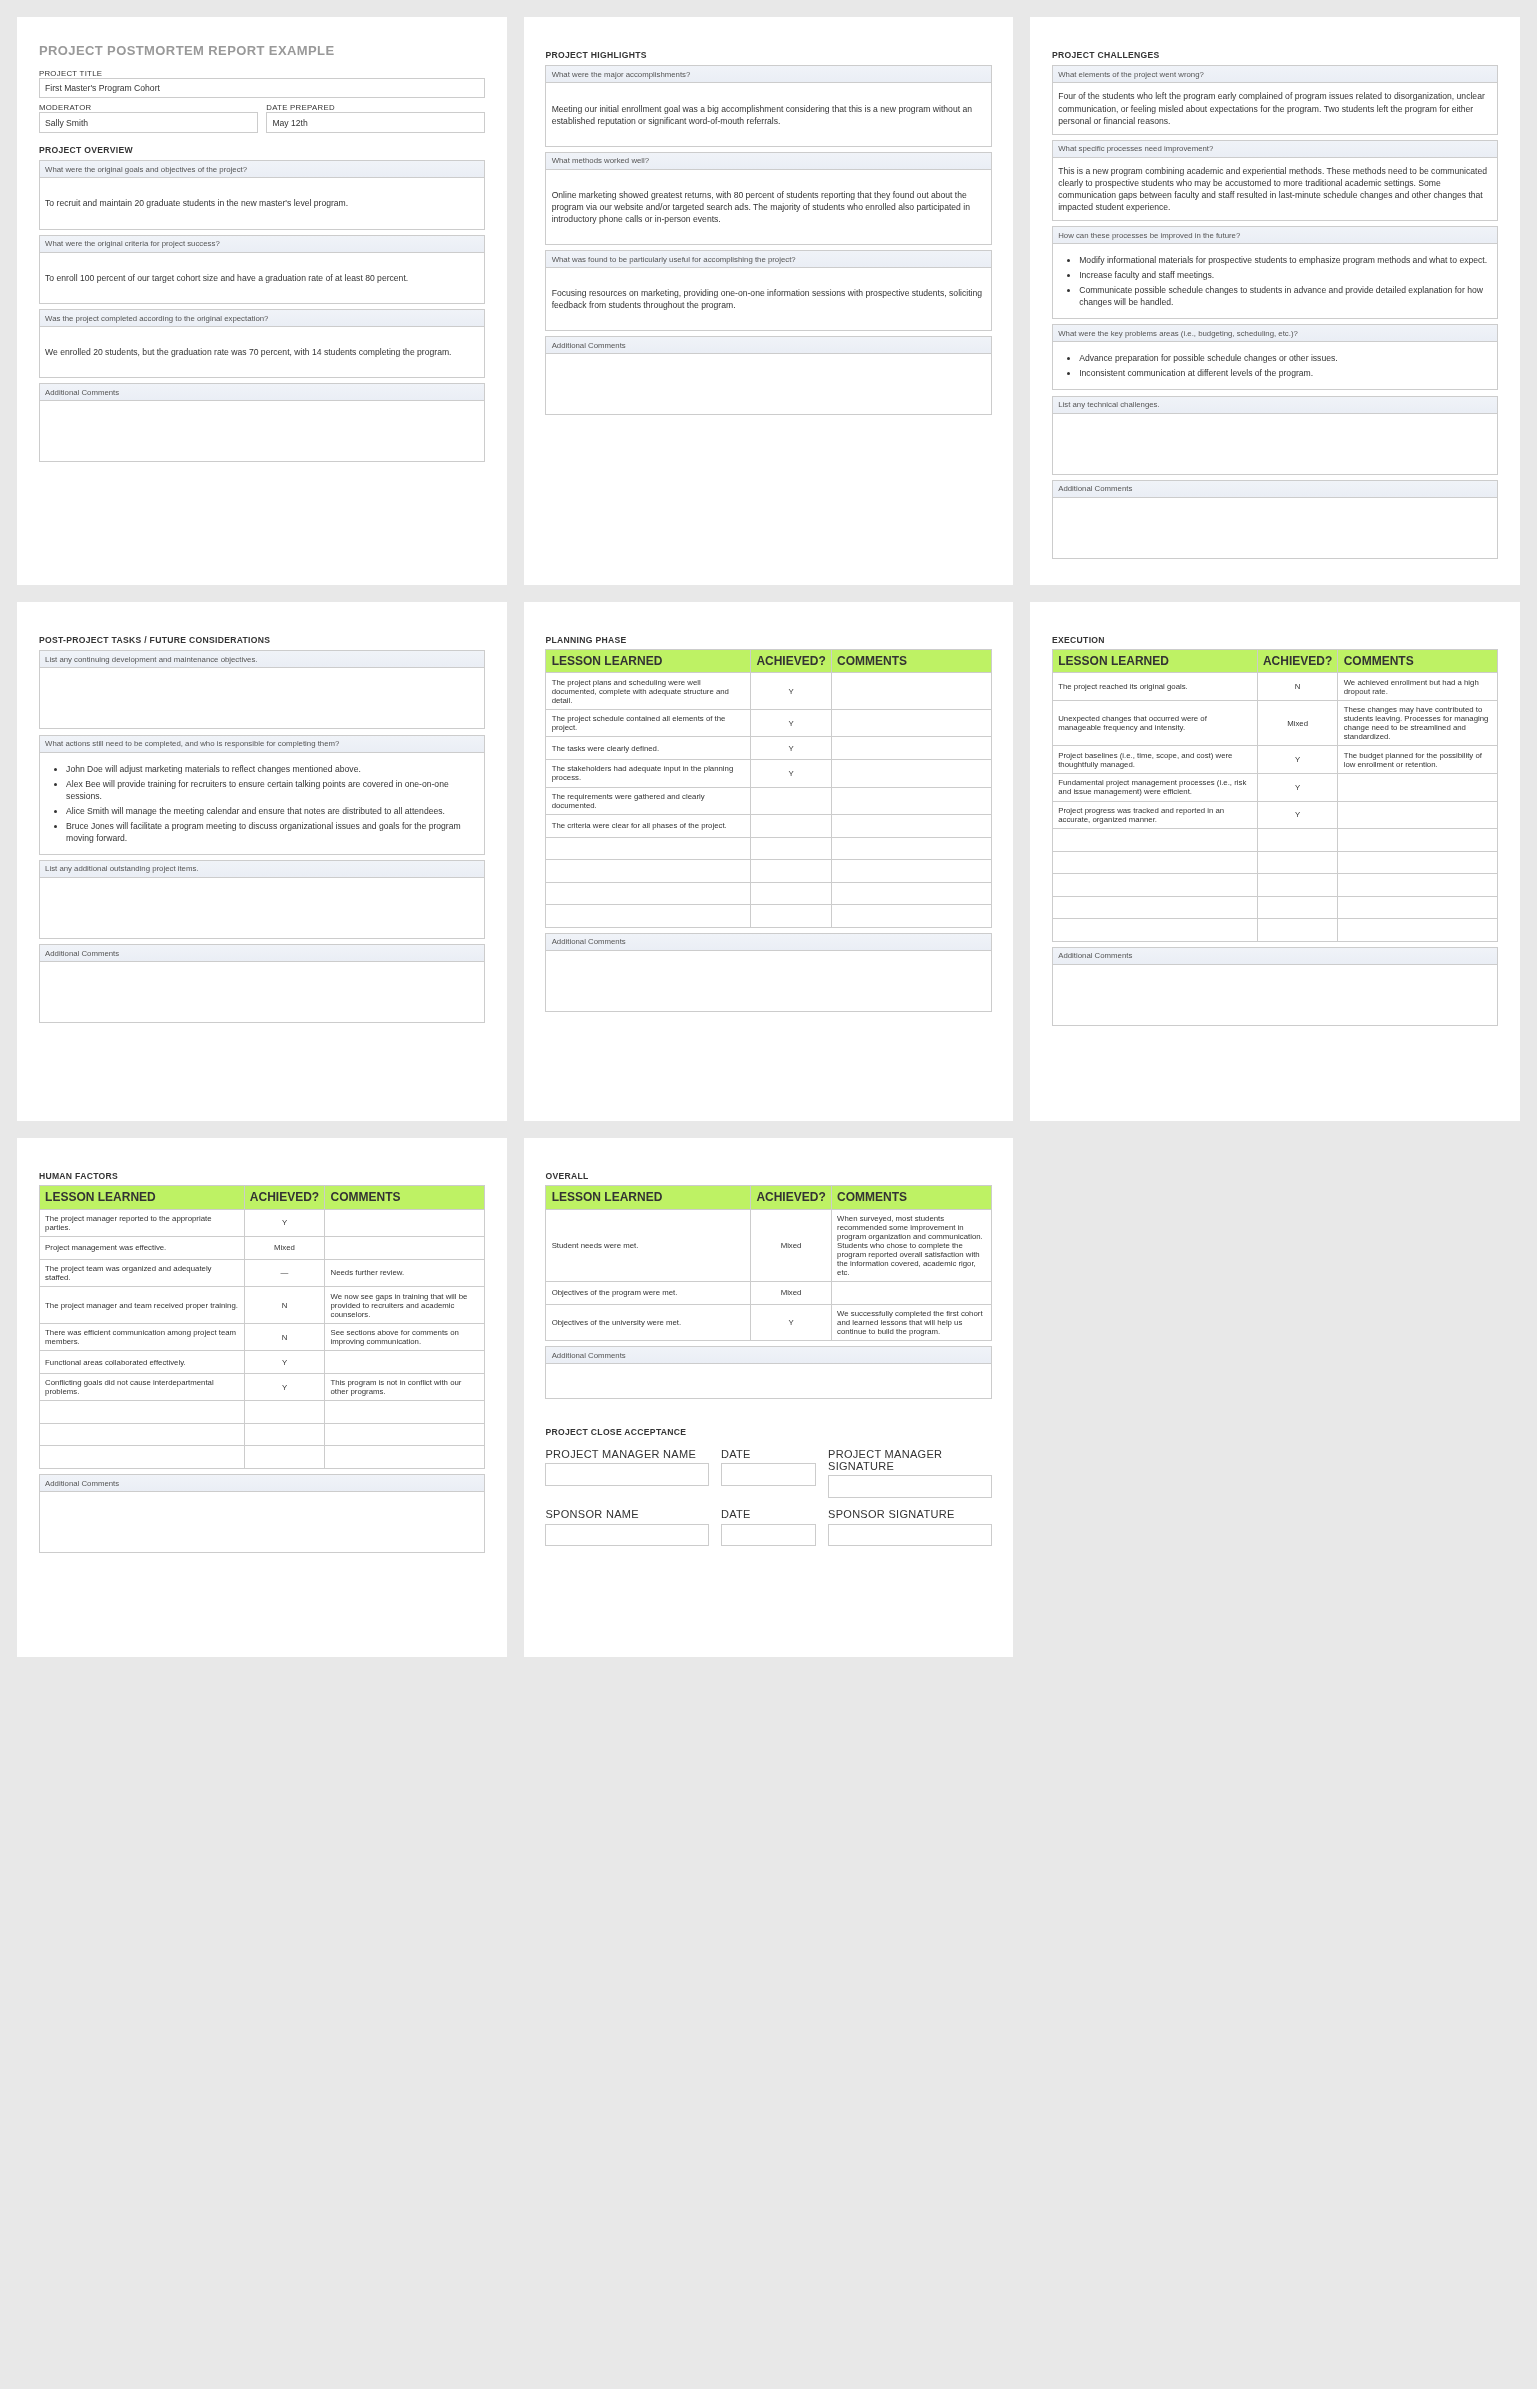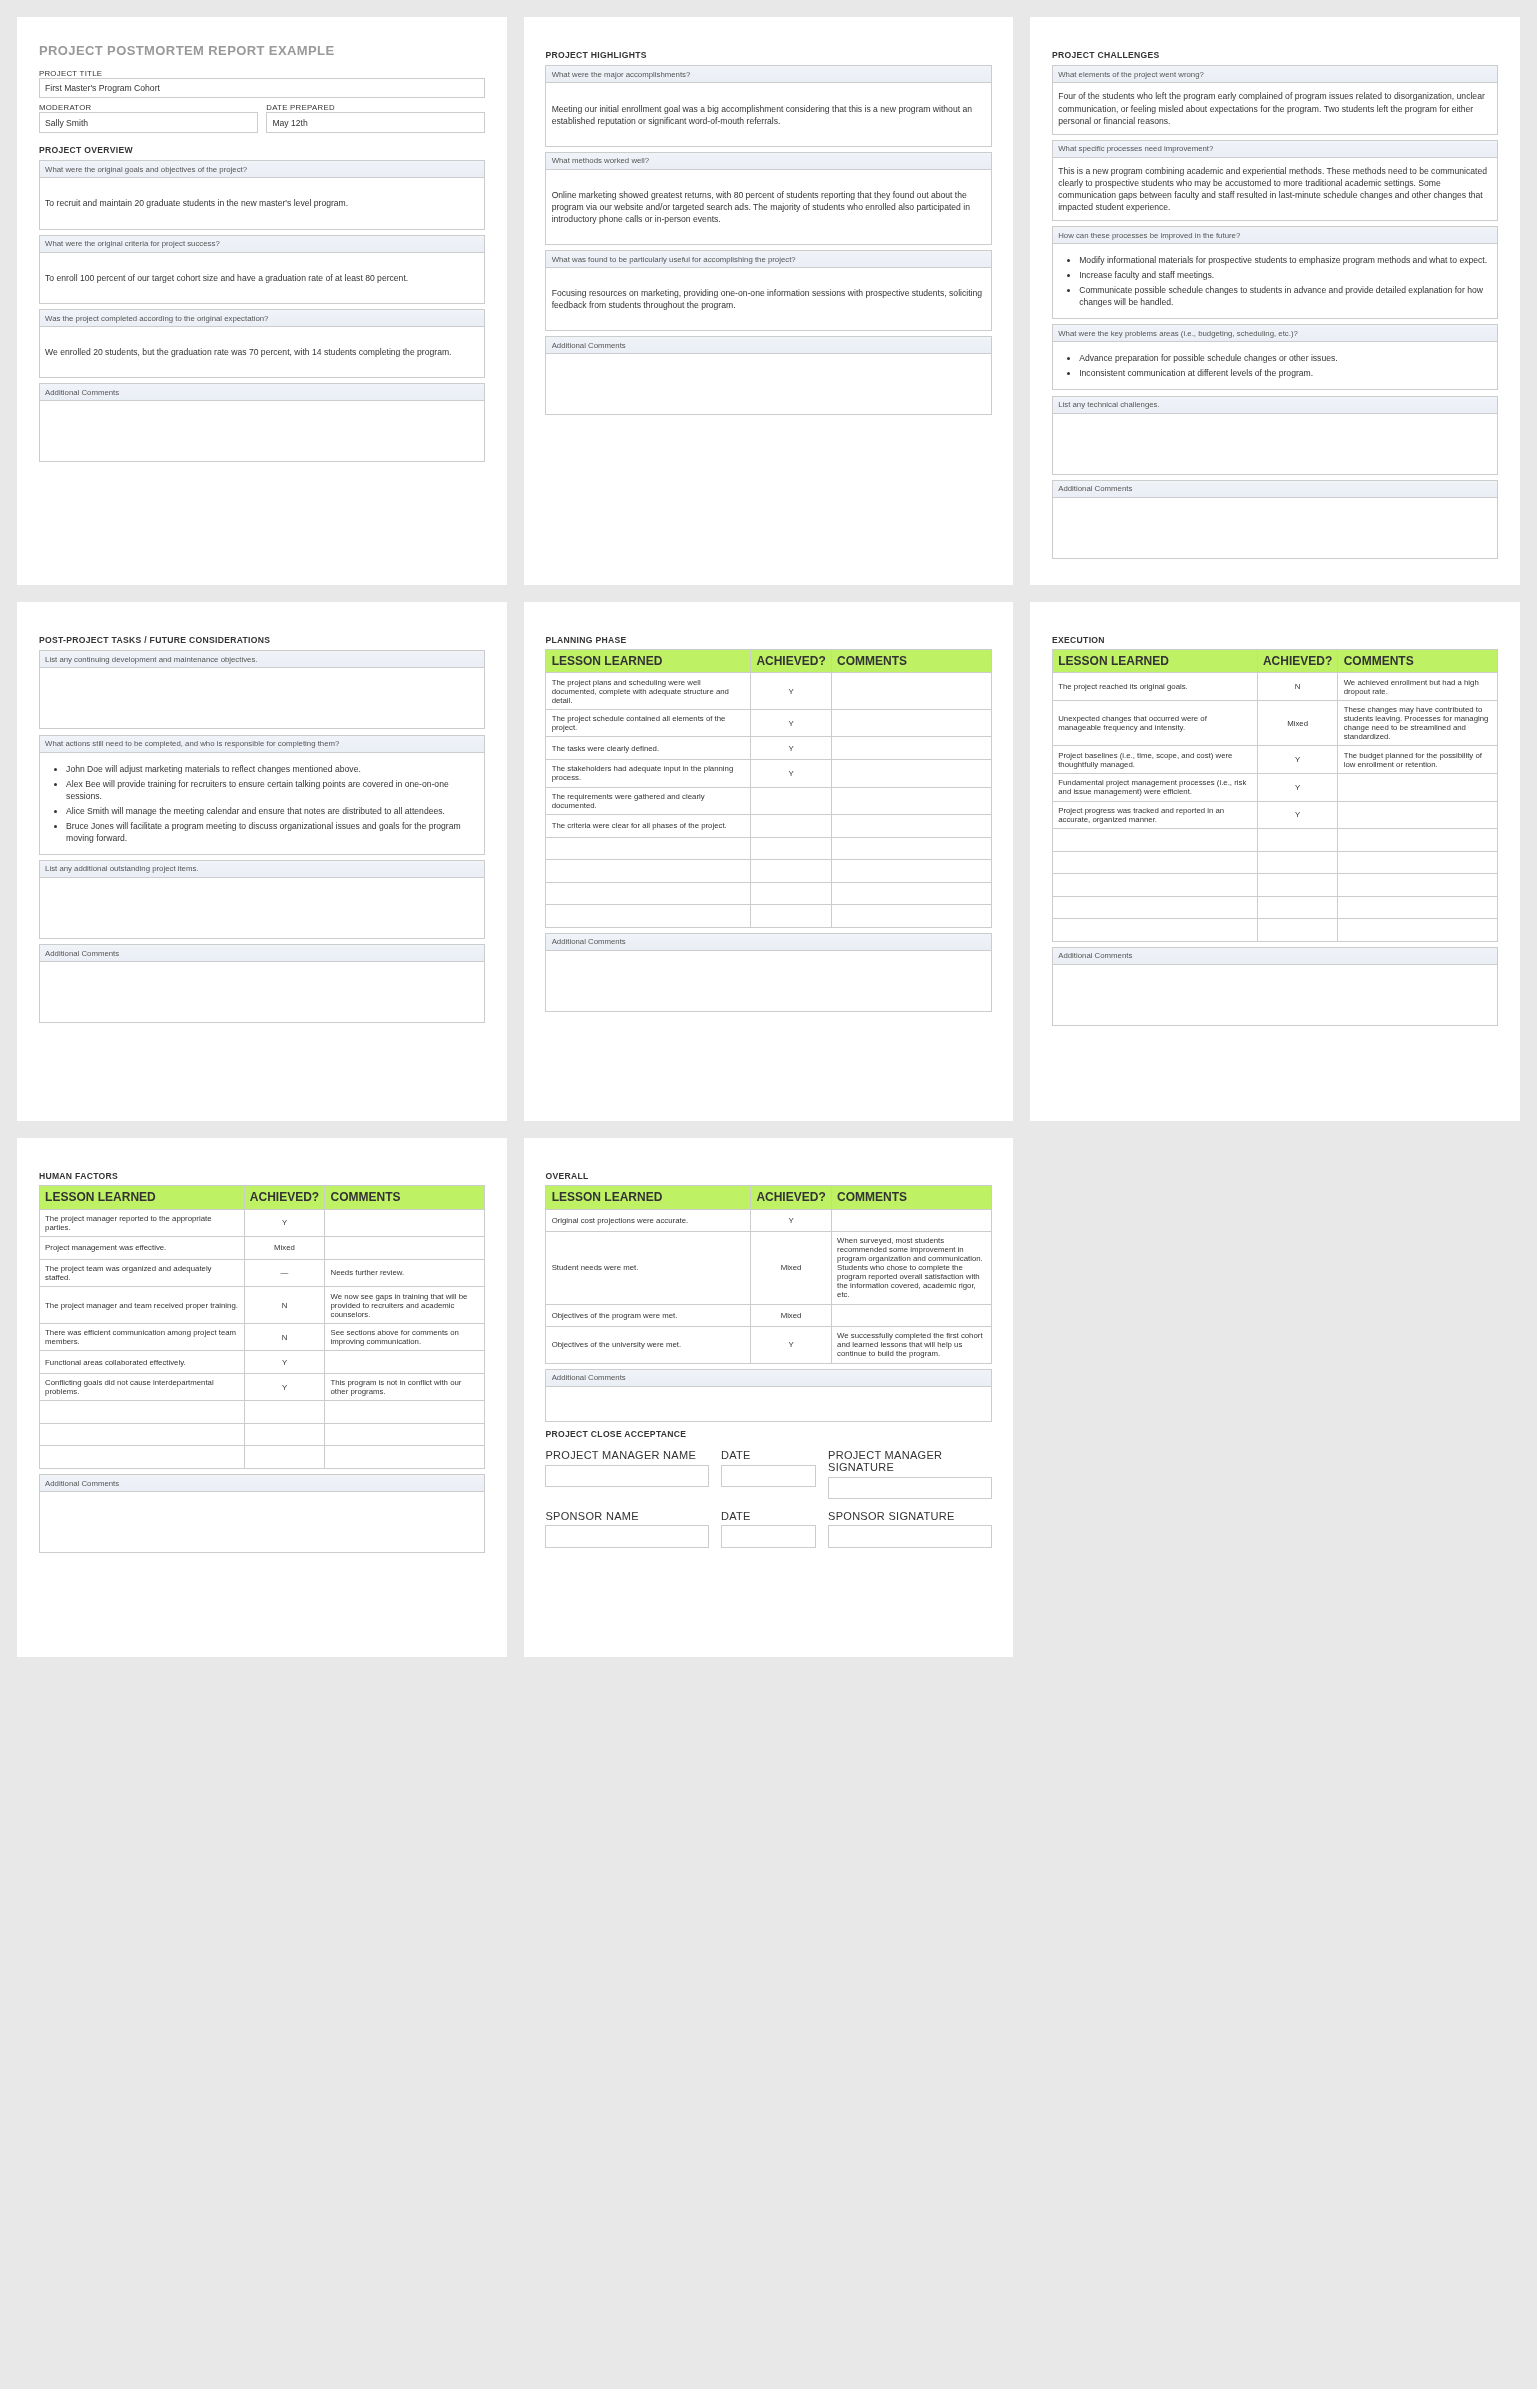--- a/index.html
+++ b/index.html
@@ -314,45 +314,40 @@
 <div class="page">
 <div class="sec-title">OVERALL</div>
 <table>
 <tbody>
           <tr>
             <th class="c-lesson">LESSON LEARNED</th>
             <th class="c-ach">ACHIEVED?</th>
             <th>COMMENTS</th>
           </tr>
 <tr>
-            <td>Original cost projections were accurate.</td>
-            <td class="c-ach">Y</td>
-            <td></td>
-          </tr>
-<tr>
             <td>Student needs were met.</td>
             <td class="c-ach">Mixed</td>
             <td>When surveyed, most students recommended some improvement in program organization and communication. Students who chose to complete the program reported overall satisfaction with the information covered, academic rigor, etc.</td>
           </tr>
 <tr>
             <td>Objectives of the program were met.</td>
             <td class="c-ach">Mixed</td>
             <td></td>
           </tr>
 <tr>
             <td>Objectives of the university were met.</td>
             <td class="c-ach">Y</td>
             <td>We successfully completed the first cohort and learned lessons that will help us continue to build the program.</td>
           </tr>
 </tbody>
       </table>
 <div class="q">Additional Comments</div>
 <div class="ans" style="min-height:35px"></div>
 
-<div class="sec-title" style="margin-top:7px">PROJECT CLOSE ACCEPTANCE</div>
+<div class="sec-title" style="margin-top:28px">PROJECT CLOSE ACCEPTANCE</div>
 <div class="sign-row">
   <div class="sign-col">
           <div class="sign-lbl">PROJECT MANAGER NAME</div>
           <div class="sign-box"></div>
         </div>
   <div class="sign-col sm">
           <div class="sign-lbl">DATE</div>
           <div class="sign-box"></div>
         </div>
   <div class="sign-col">

